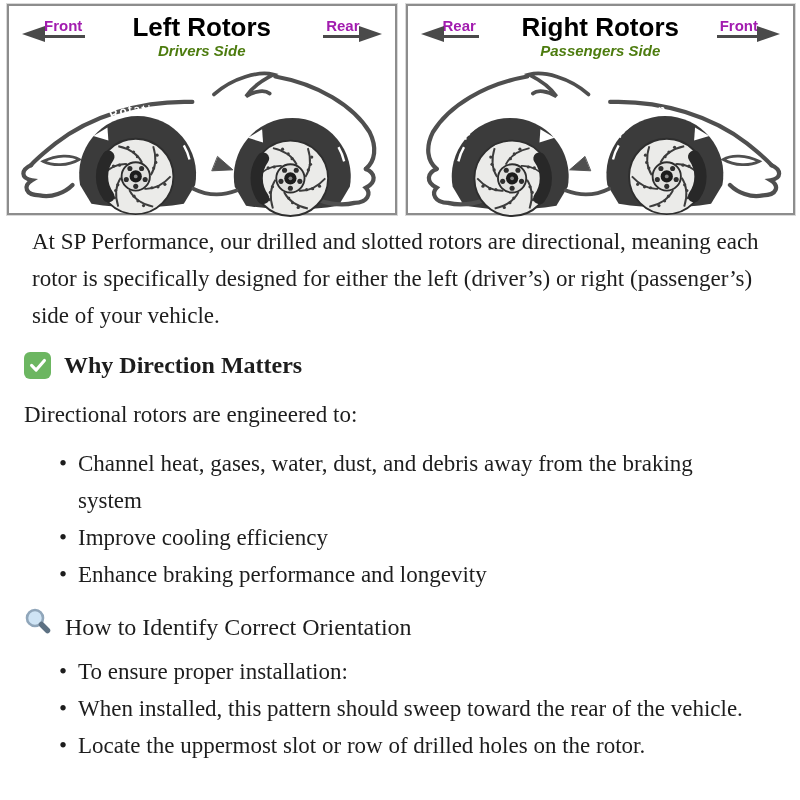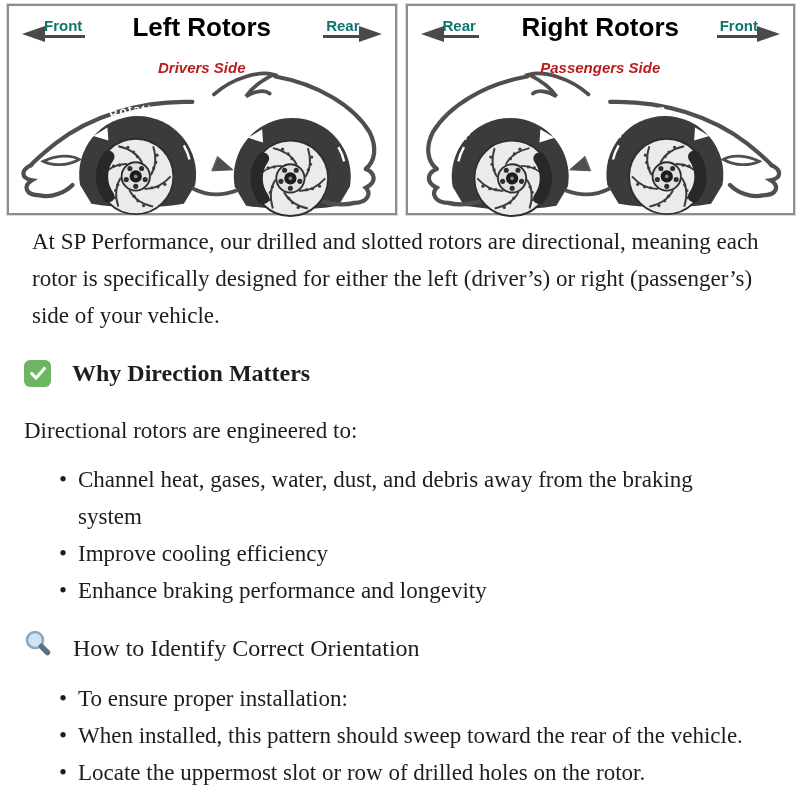--- a/index.html
+++ b/index.html
@@ -8,38 +8,38 @@
 
   
   .panels{display:flex;gap:9px;padding:4px 5px 0 7px;}
   .panel{flex:1;border:2px solid #8d8d8d;box-shadow:0 0 0 1px #d9d9d9;background:#fff;
          height:211px;position:relative;box-sizing:border-box;}
   .panel-header{position:relative;height:54px;padding-top:8px;
                 font-family:"Liberation Sans", sans-serif;}
   .dir{position:absolute;top:11px;display:flex;align-items:center;}
   .dir-left{left:13px;}
   .dir-right{right:13px;}
-  .dir-label{font-weight:bold;font-size:15px;color:#0f766e;
+  .dir-label{font-weight:bold;font-size:15px;color:#a21caf;
              border-bottom:3px solid #4a4a4a;padding:0 3px 1px;}
   .tri{width:0;height:0;border-top:8px solid transparent;border-bottom:8px solid transparent;
        transform:translateY(6px);}
   .tri-left{border-right:23px solid #4a4a4a;margin-right:-4px;}
   .tri-right{border-left:23px solid #4a4a4a;margin-left:-4px;}
   .panel-title{text-align:center;font-size:26px;font-weight:bold;line-height:1.05;color:#000000;}
   .panel-subtitle{text-align:center;font-size:15px;font-weight:bold;font-style:italic;
-                  margin-top:18px;color:#b91c1c;}
+                  margin-top:1px;color:#4d7c0f;}
   .car-svg{display:block;width:100%;height:149px;}
   .rot-text{font-family:"Liberation Sans", sans-serif;font-size:12.5px;font-weight:bold;
             fill:#ffffff;letter-spacing:1px;}
 
   
   .article{padding:4px 26px 0 24px;font-size:23px;line-height:37px;}
   .intro{margin:4px 8px 0;max-width:730px;}
   .h-row{display:flex;align-items:center;gap:11px;margin-top:14px;}
-  .h-row .heading{font-size:24px;margin:10px;line-height:30px;}
+  .h-row .heading{font-size:24px;margin:2px;line-height:30px;}
   .heading.bold{font-weight:bold;}
   .heading.normal{font-weight:normal;}
   .emoji{flex:none;display:inline-block;}
   .check-box{width:27px;height:27px;border-radius:6px;background:#6cb661;
              display:flex;align-items:center;justify-content:center;}
   .lead{margin:14px 0 12px;}
   ul.bullets{margin:7px 14px 0;padding:0;list-style:none;max-width:730px;}
   ul.bullets li{position:relative;padding-left:40px;}
   ul.bullets li::before{content:"\2022";position:absolute;left:21px;top:0;color:#1d1d1d;}
 </style>

